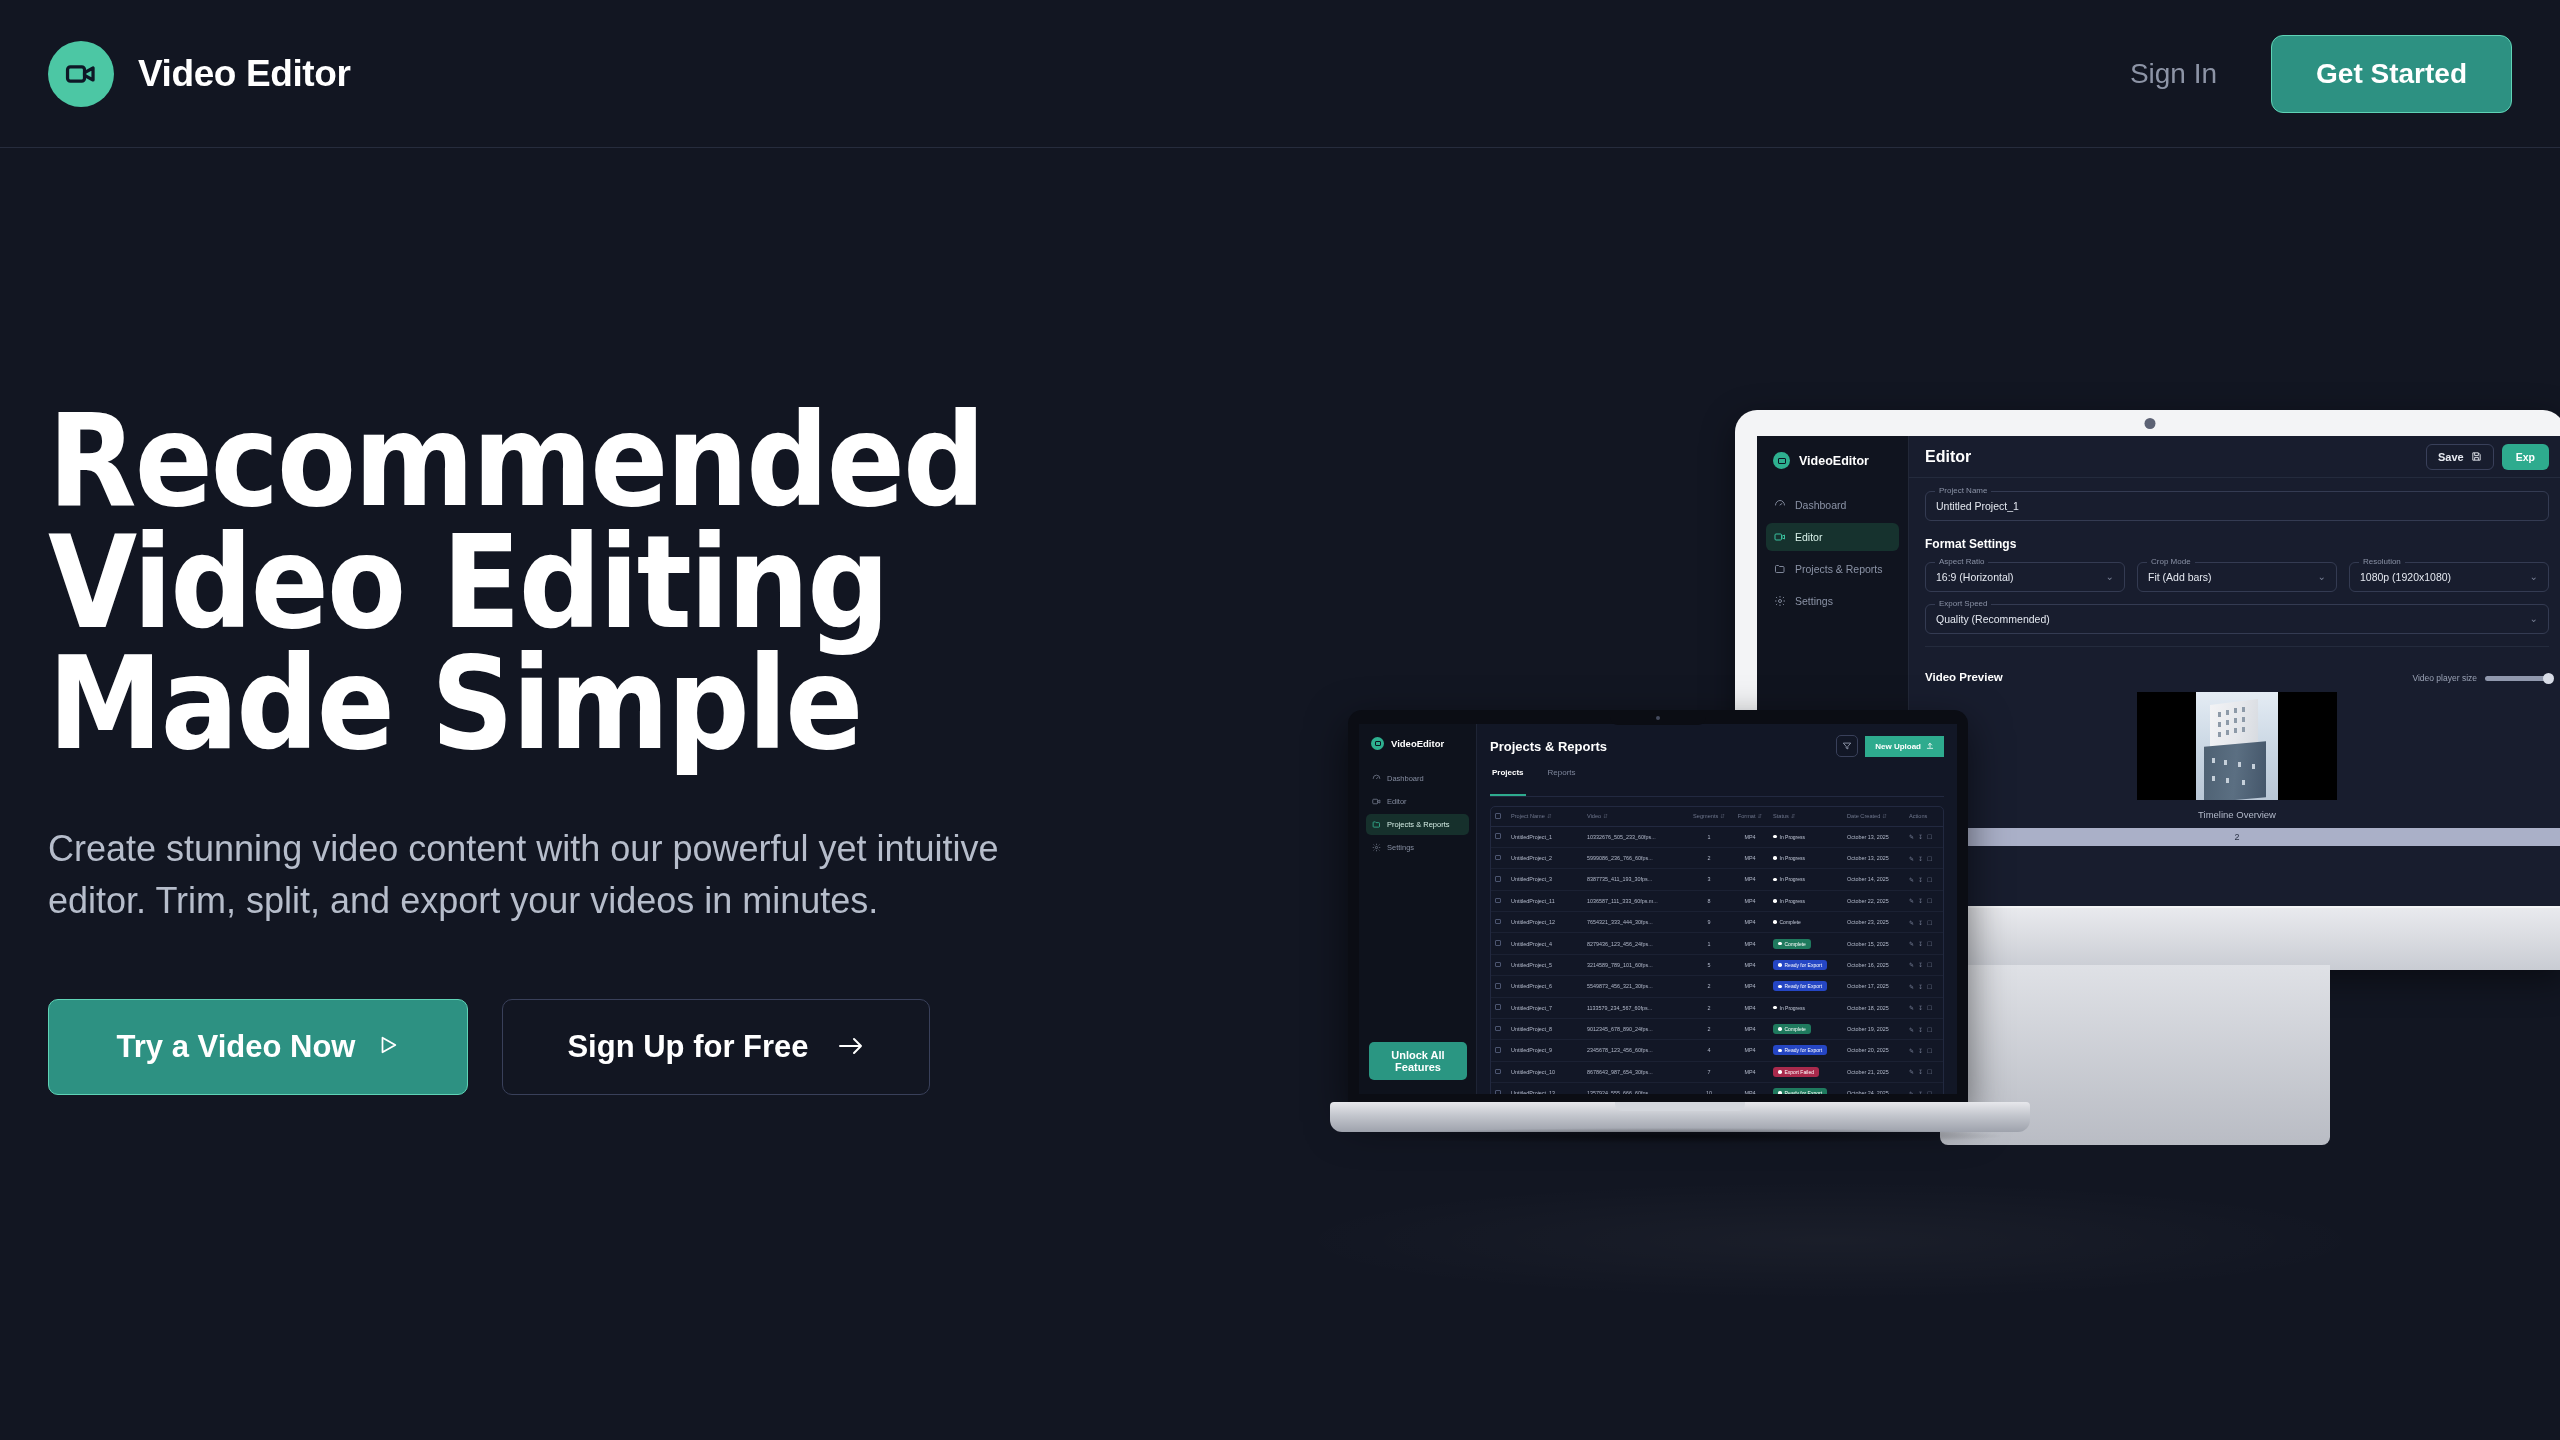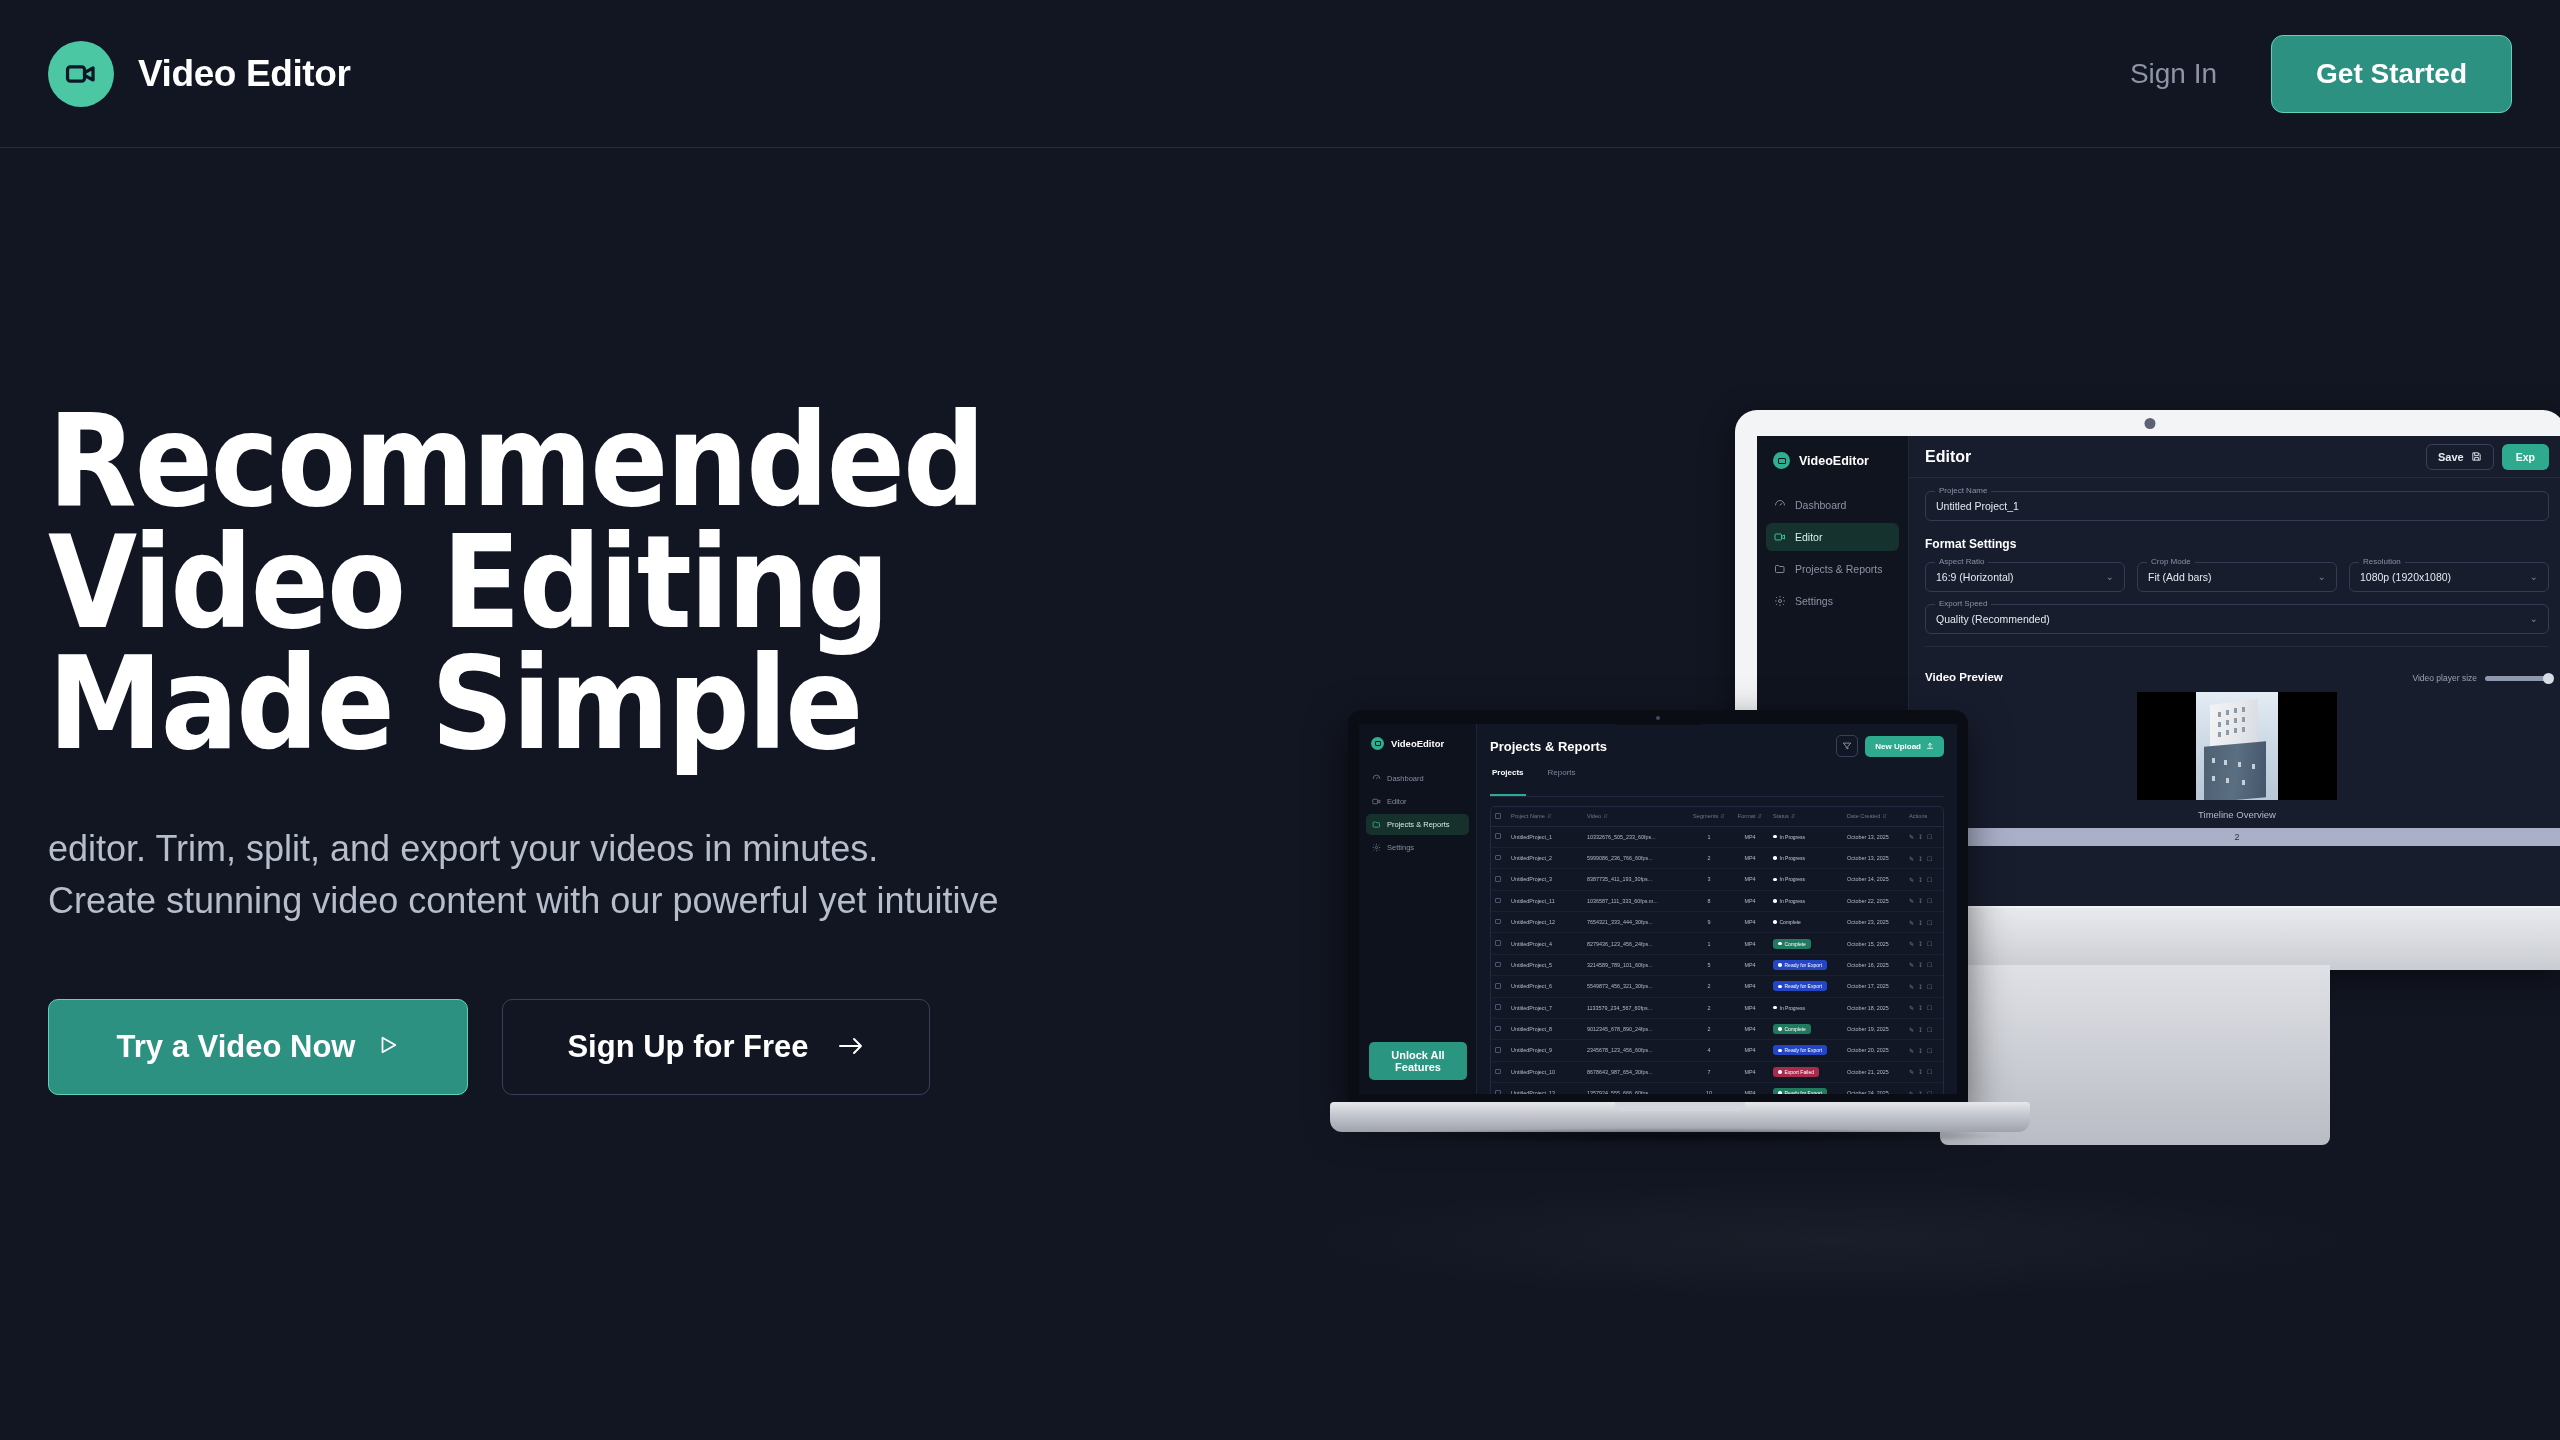--- a/index.html
+++ b/index.html
@@ -233,21 +233,21 @@
     position:absolute;left:10px;bottom:14px;width:98px;
     background:#2a9682;border-radius:5px;color:#fff;
     font-size:11px;font-weight:bold;text-align:center;padding:7px 0;
   }
   .pr-main{flex:1;background:#121726;min-width:0;padding:11px 13px 0;}
   .pr-head{display:flex;align-items:center;}
   .pr-title{font-size:13px;font-weight:bold;color:#fff;}
   .pr-head-btns{margin-left:auto;display:flex;align-items:center;gap:7px;}
   .pr-filter{width:22px;height:22px;border:1px solid #39405a;border-radius:5px;
     display:flex;align-items:center;justify-content:center;}
-  .pr-upload{background:#2eab8e;border-radius:5px;color:#fff;font-size:8px;font-weight:bold;
+  .pr-upload{background:#2eab8e;border-radius:0;color:#fff;font-size:8px;font-weight:bold;
     padding:6px 10px;display:flex;align-items:center;gap:5px;white-space:nowrap;}
   .pr-tabs{display:flex;gap:20px;margin-top:11px;border-bottom:1px solid #222940;}
   .pr-tab{font-size:8px;color:#7d859a;padding:0 2px 17px;}
   .pr-tab.active{color:#fff;font-weight:bold;border-bottom:2px solid #2eab8e;}
   .pr-table{margin-top:9px;border:1px solid #222940;border-radius:5px;overflow:hidden;}
   table{width:100%;border-collapse:collapse;table-layout:fixed;}
   th{
     font-size:5.6px;font-weight:400;color:#6e768c;text-align:left;
     padding:6px 4px;border-bottom:1px solid #222940;white-space:nowrap;
   }
@@ -301,22 +301,22 @@
   </div>
 </header>
 
 <section class="hero-copy">
   <h1 class="hero-title">
     <span>Recommended</span>
     <span>Video Editing</span>
     <span>Made Simple</span>
   </h1>
   <p class="hero-sub">
+    <span>Create stunning video content with our powerful yet intuitive</span>
     <span>editor. Trim, split, and export your videos in minutes.</span>
-    <span>Create stunning video content with our powerful yet intuitive</span>
   </p>
   <div class="hero-ctas">
     <button class="btn-demo">
       <span>Try a Video Now</span>
       <span>
         <svg width="22" height="24" viewBox="0 0 24 24" fill="none" stroke="#fff" stroke-width="1.9" stroke-linejoin="round">
           <path d="M6 4l14 8-14 8V4z"></path>
         </svg>
       </span>
     </button>

